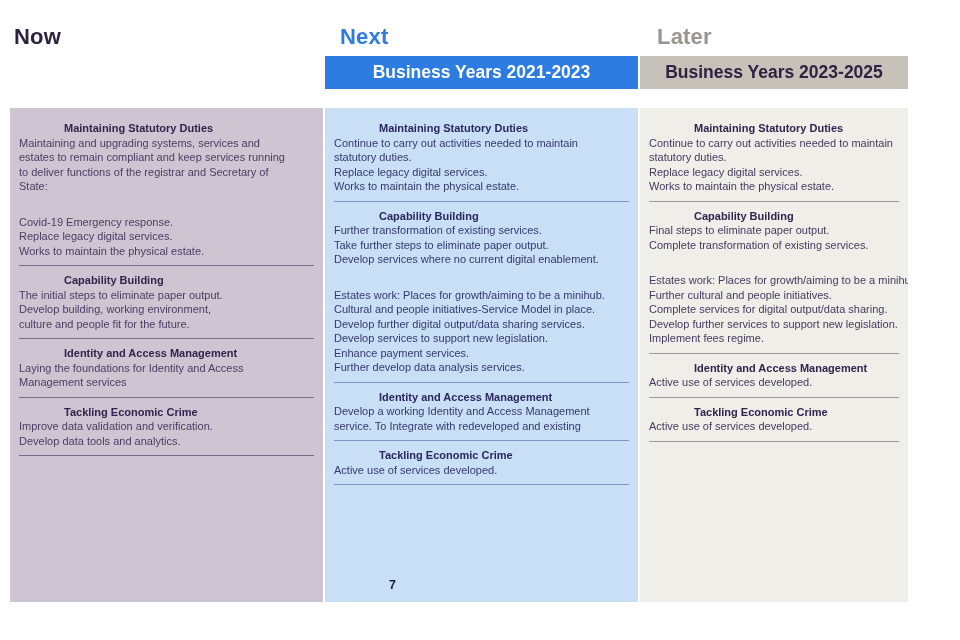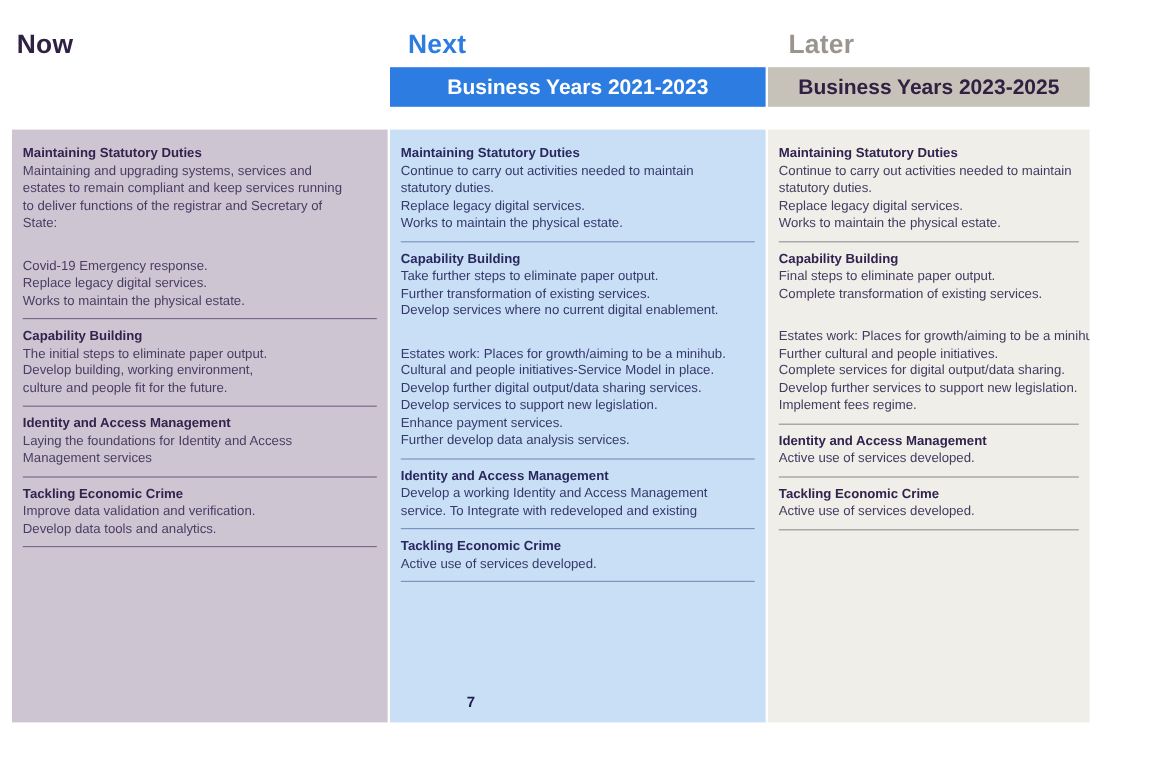--- a/index.html
+++ b/index.html
@@ -56,20 +56,21 @@
     background: var(--panel-bg);
     box-sizing: border-box;
     padding: 13px 8px 0 9px;
     overflow: hidden;
   }
   .sec-title {
     font-size: 11px;
     font-weight: bold;
     line-height: 14.5px;
     color: var(--title-color);
+    margin-left: 45px;
   }
   .line {
     font-size: 11px;
     line-height: 14.5px;
     color: var(--body-color);
     white-space: nowrap;
   }
   .para + .para { margin-top: 21px; }
   .divider {
     border: none;
@@ -145,22 +146,22 @@
               <div class="line">Continue to carry out activities needed to maintain</div>
               <div class="line">statutory duties.</div>
               <div class="line">Replace legacy digital services.</div>
               <div class="line">Works to maintain the physical estate.</div>
             </div>
           </div>
           <hr class="divider">
           <div class="section">
             <div class="sec-title">Capability Building</div>
             <div class="para">
+              <div class="line">Further transformation of existing services.</div>
               <div class="line">Take further steps to eliminate paper output.</div>
-              <div class="line">Further transformation of existing services.</div>
               <div class="line">Develop services where no current digital enablement.</div>
             </div>
             <div class="para">
               <div class="line">Estates work: Places for growth/aiming to be a minihub.</div>
               <div class="line">Cultural and people initiatives-Service Model in place.</div>
               <div class="line">Develop further digital output/data sharing services.</div>
               <div class="line">Develop services to support new legislation.</div>
               <div class="line">Enhance payment services.</div>
               <div class="line">Further develop data analysis services.</div>
             </div>

